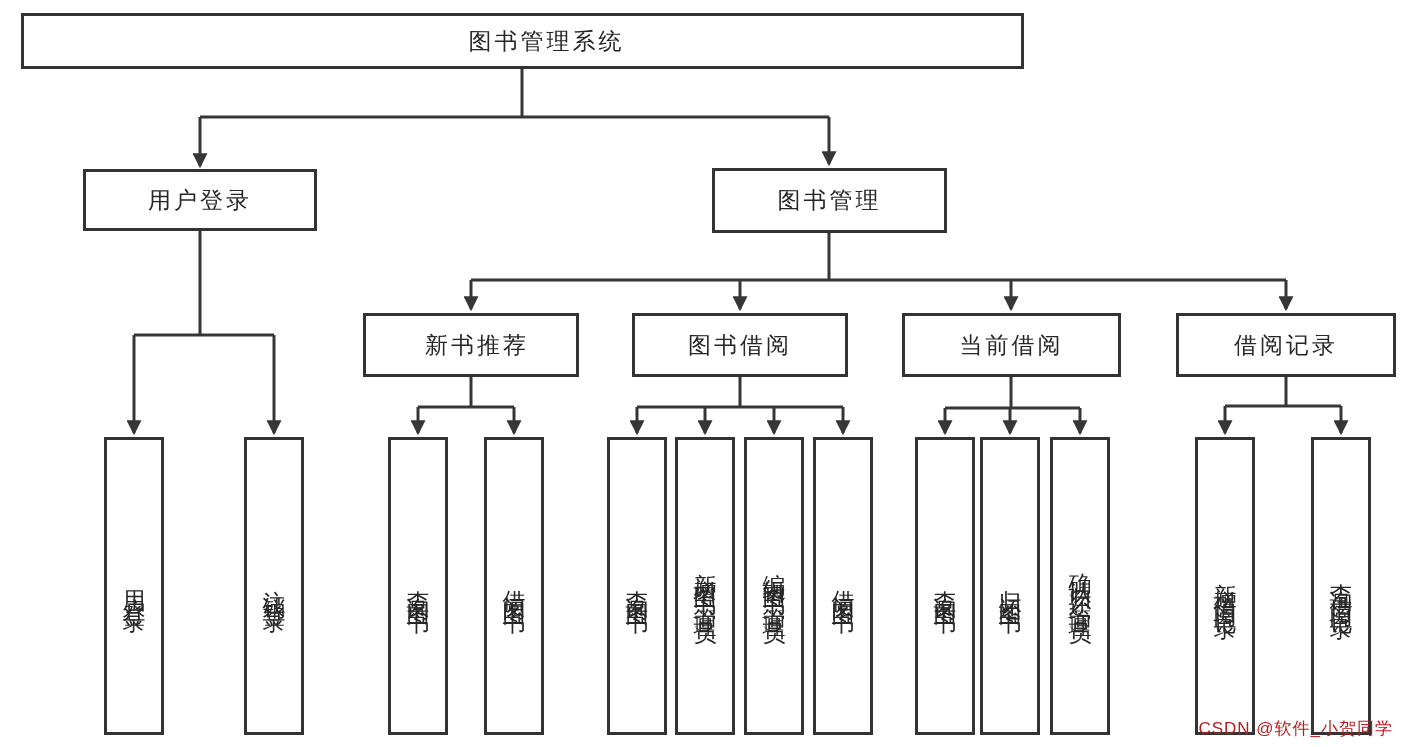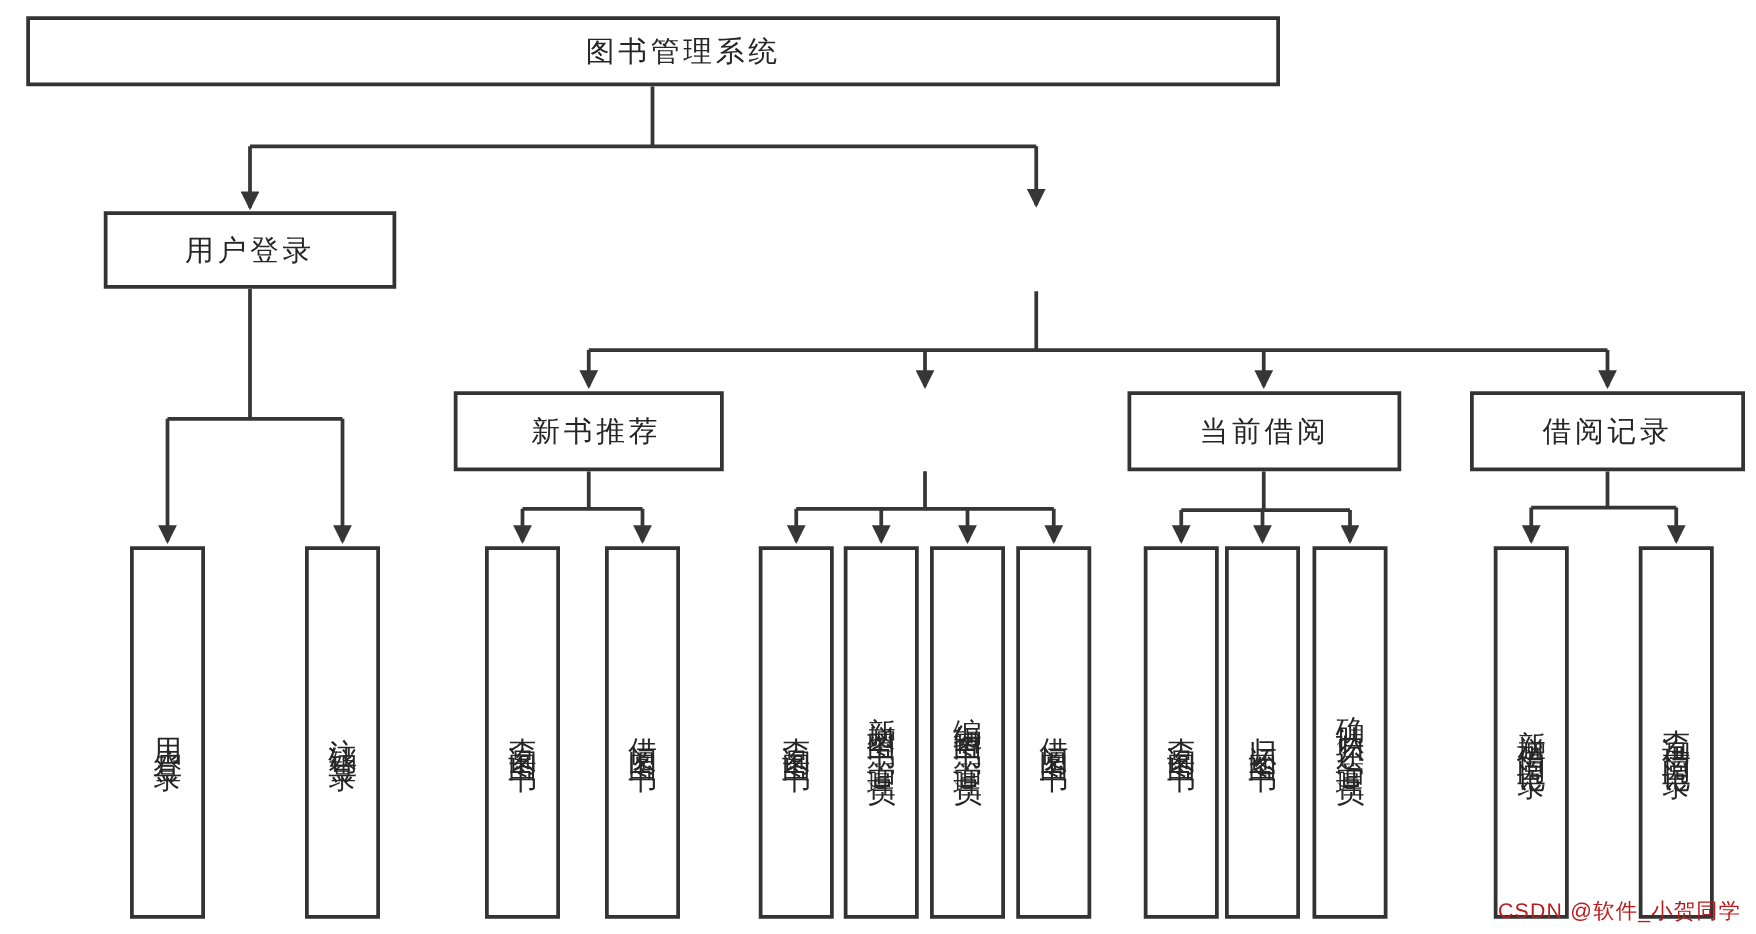--- a/index.html
+++ b/index.html
@@ -127,23 +127,29 @@
     </g>
   </svg>
 
   <div class="node" id="box-root">
     <span>图书管理系统</span>
   </div>
 
   <div class="node" id="box-user-login">
     <span>用户登录</span>
   </div>
+  <div class="node" id="box-book-mgmt">
+    <span>图书管理</span>
+  </div>
 
   <div class="node" id="box-new-book-rec">
     <span>新书推荐</span>
+  </div>
+  <div class="node" id="box-book-borrow">
+    <span>图书借阅</span>
   </div>
   <div class="node" id="box-borrow-record">
     <span>借阅记录</span>
   </div>
   <div class="node" id="box-current-borrow">
     <span>当前借阅</span>
   </div>
 
   <div class="leaf" id="leaf-user-login">
     <span>用户登录</span>

